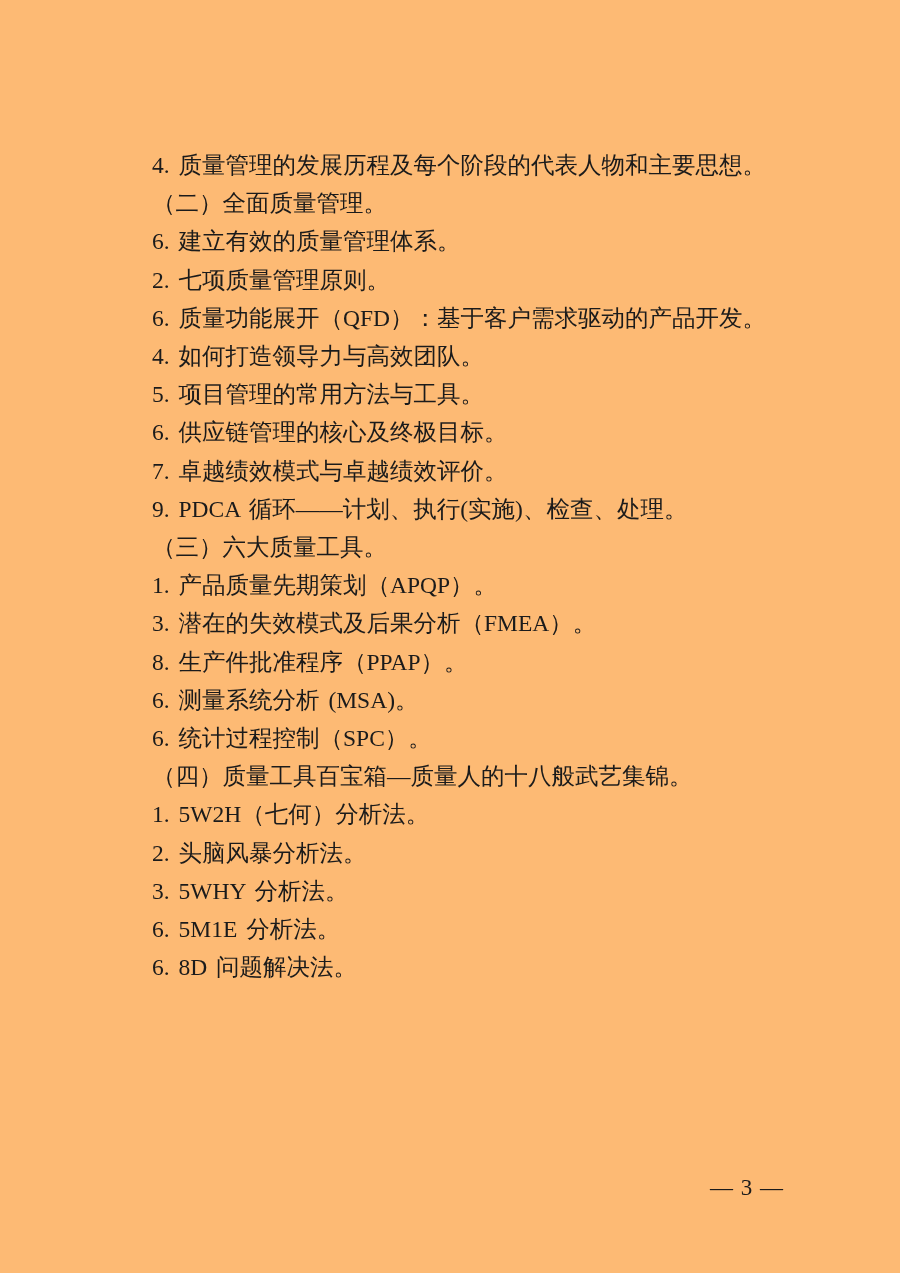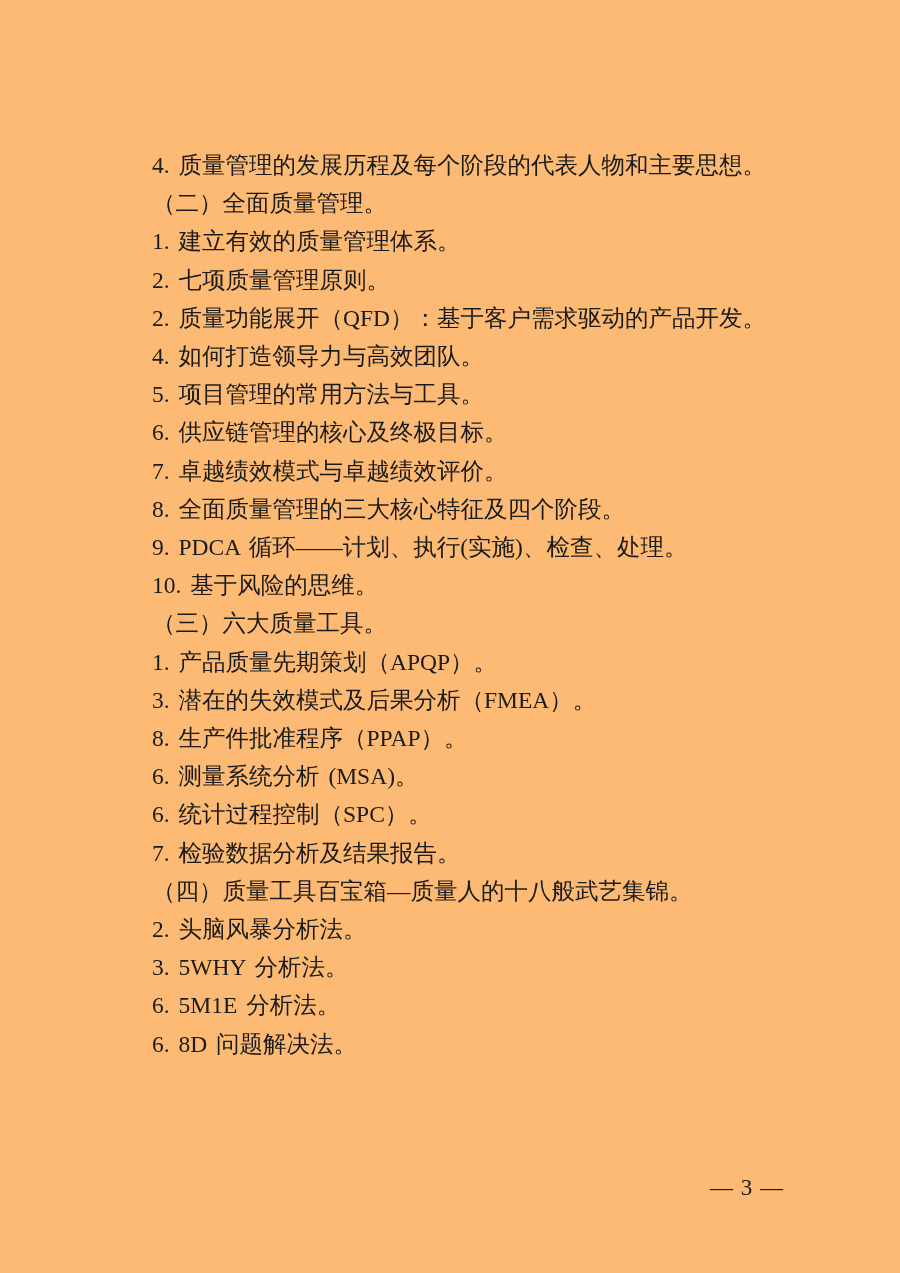--- a/index.html
+++ b/index.html
@@ -48,57 +48,55 @@
 <body>
 
 <div class="page">
 
   <div class="doc-body">
 
       <p class="line body">4. 质量管理的发展历程及每个阶段的代表人物和主要思想。</p>
 
       <p class="line heading">（二）全面质量管理。</p>
 
-      <p class="line body">1. 建立有效的质量管理体系。</p>
+      <p class="line body">6. 建立有效的质量管理体系。</p>
 
       <p class="line body">2. 七项质量管理原则。</p>
 
-      <p class="line body">2. 质量功能展开（QFD）：基于客户需求驱动的产品开发。</p>
+      <p class="line body">6. 质量功能展开（QFD）：基于客户需求驱动的产品开发。</p>
 
       <p class="line body">4. 如何打造领导力与高效团队。</p>
 
       <p class="line body">5. 项目管理的常用方法与工具。</p>
 
       <p class="line body">6. 供应链管理的核心及终极目标。</p>
 
       <p class="line body">7. 卓越绩效模式与卓越绩效评价。</p>
 
-      <p class="line body">8. 全面质量管理的三大核心特征及四个阶段。</p>
 
       <p class="line body">9. PDCA 循环——计划、执行(实施)、检查、处理。</p>
 
-      <p class="line body">10. 基于风险的思维。</p>
 
       <p class="line heading">（三）六大质量工具。</p>
 
       <p class="line body">1. 产品质量先期策划（APQP）。</p>
 
 
       <p class="line body">3. 潜在的失效模式及后果分析（FMEA）。</p>
 
       <p class="line body">8. 生产件批准程序（PPAP）。</p>
 
       <p class="line body">6. 测量系统分析 (MSA)。</p>
 
       <p class="line body">6. 统计过程控制（SPC）。</p>
 
-      <p class="line body">7. 检验数据分析及结果报告。</p>
 
       <p class="line heading">（四）质量工具百宝箱—质量人的十八般武艺集锦。</p>
 
+      <p class="line body">1. 5W2H（七何）分析法。</p>
 
       <p class="line body">2. 头脑风暴分析法。</p>
 
       <p class="line body">3. 5WHY 分析法。</p>
 
       <p class="line body">6. 5M1E 分析法。</p>
 
 
       <p class="line body">6. 8D 问题解决法。</p>
     </div>

